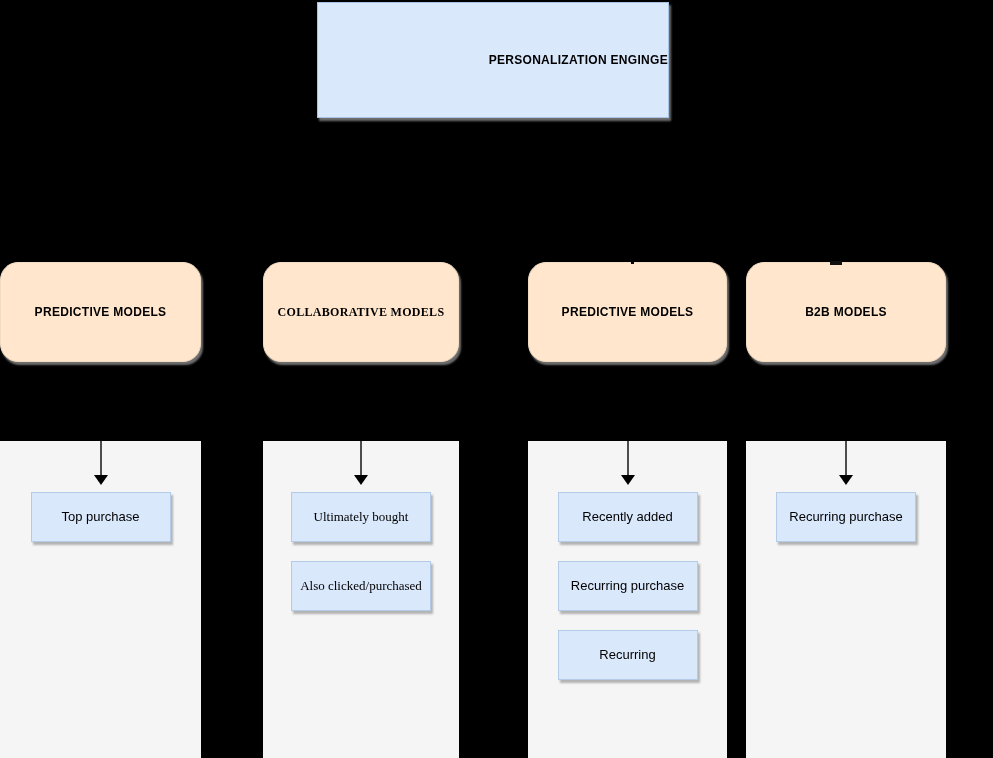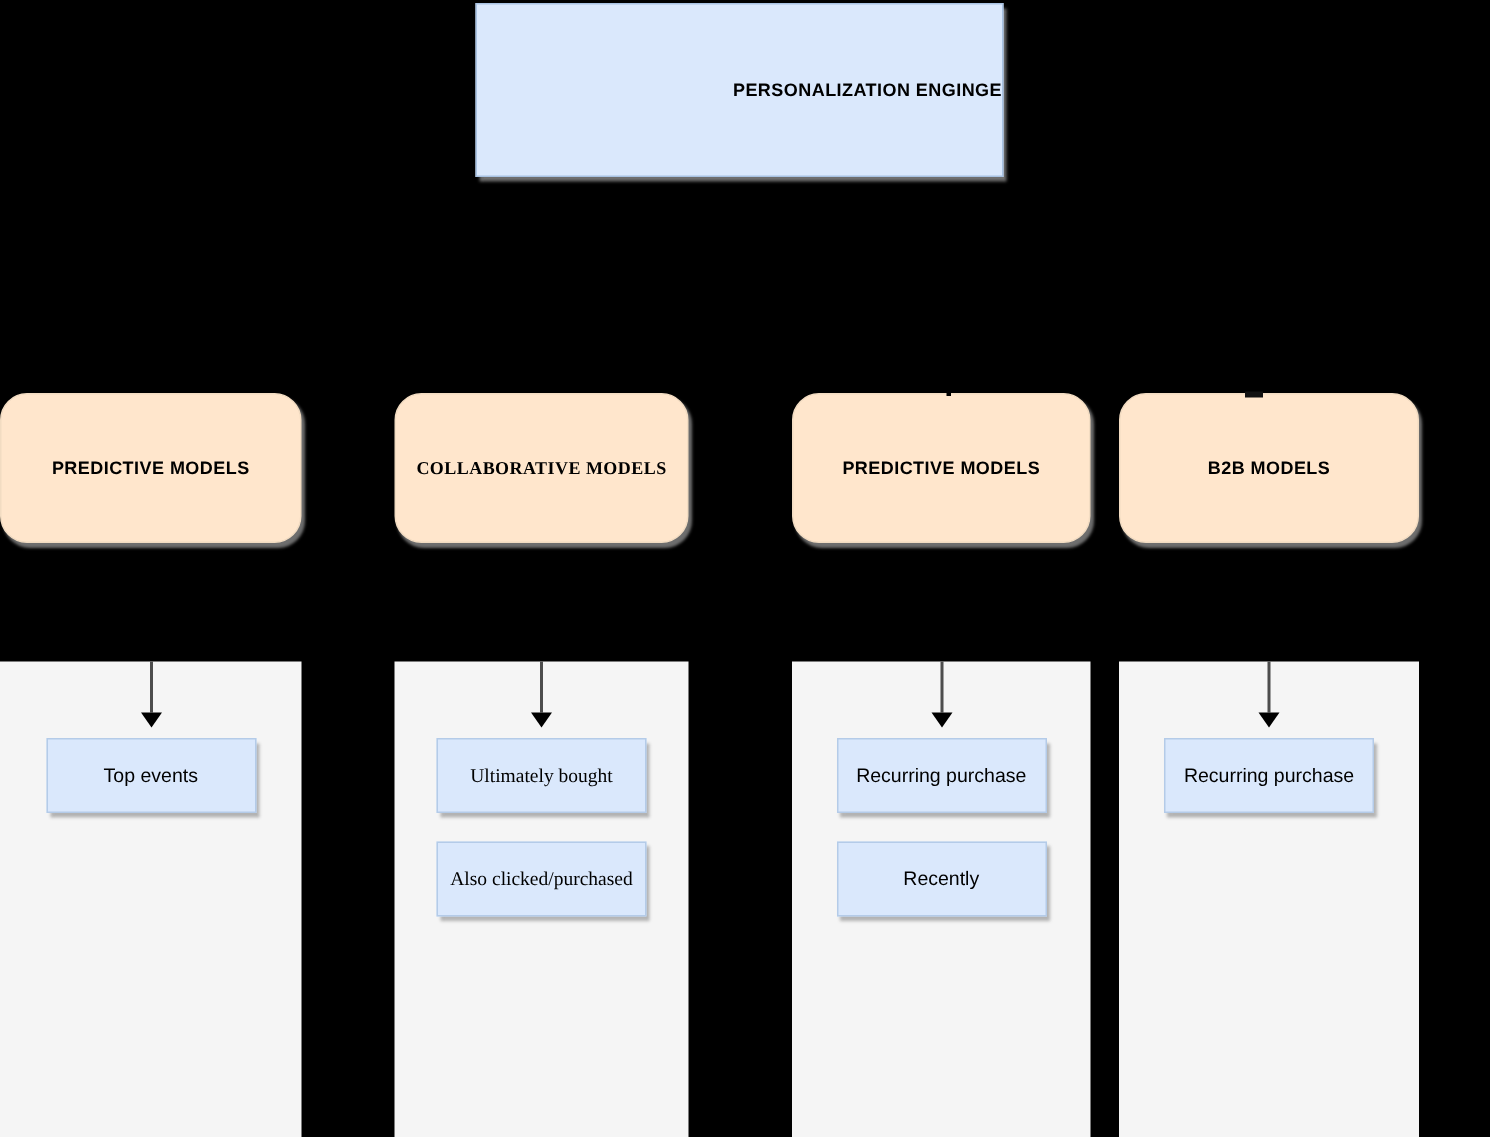--- a/index.html
+++ b/index.html
@@ -104,21 +104,21 @@
 <div id="columns">
   <div class="column" style="left: 0px; width: 201px;">
     <div class="header-node">
       <span class="header-label">PREDICTIVE MODELS</span>
     </div>
     <div class="panel">
       <div class="arrow">
         <div class="arrow-line"></div>
         <div class="arrow-head"></div>
       </div>
-        <div class="item">Top events</div>
+        <div class="item">Top purchase</div>
       </div>
   </div>
 
   <div class="column" style="left: 263px; width: 196px; font-family: Liberation Serif, serif;">
     <div class="header-node">
       <span class="header-label">COLLABORATIVE MODELS</span>
     </div>
     <div class="panel">
       <div class="arrow">
         <div class="arrow-line"></div>
@@ -131,22 +131,23 @@
 
   <div class="column" style="left: 528px; width: 199px;">
     <div class="header-node">
       <span class="header-label">PREDICTIVE MODELS</span>
     </div>
     <div class="panel">
       <div class="arrow">
         <div class="arrow-line"></div>
         <div class="arrow-head"></div>
       </div>
+    <div class="item">Recently added</div>
         <div class="item">Recurring purchase</div>
-        <div class="item">Recently</div>
+        <div class="item">Recurring</div>
       </div>
   </div>
 
   <div class="column" style="left: 746px; width: 200px;">
     <div class="header-node">
       <span class="header-label">B2B MODELS</span>
     </div>
     <div class="panel">
       <div class="arrow">
         <div class="arrow-line"></div>

